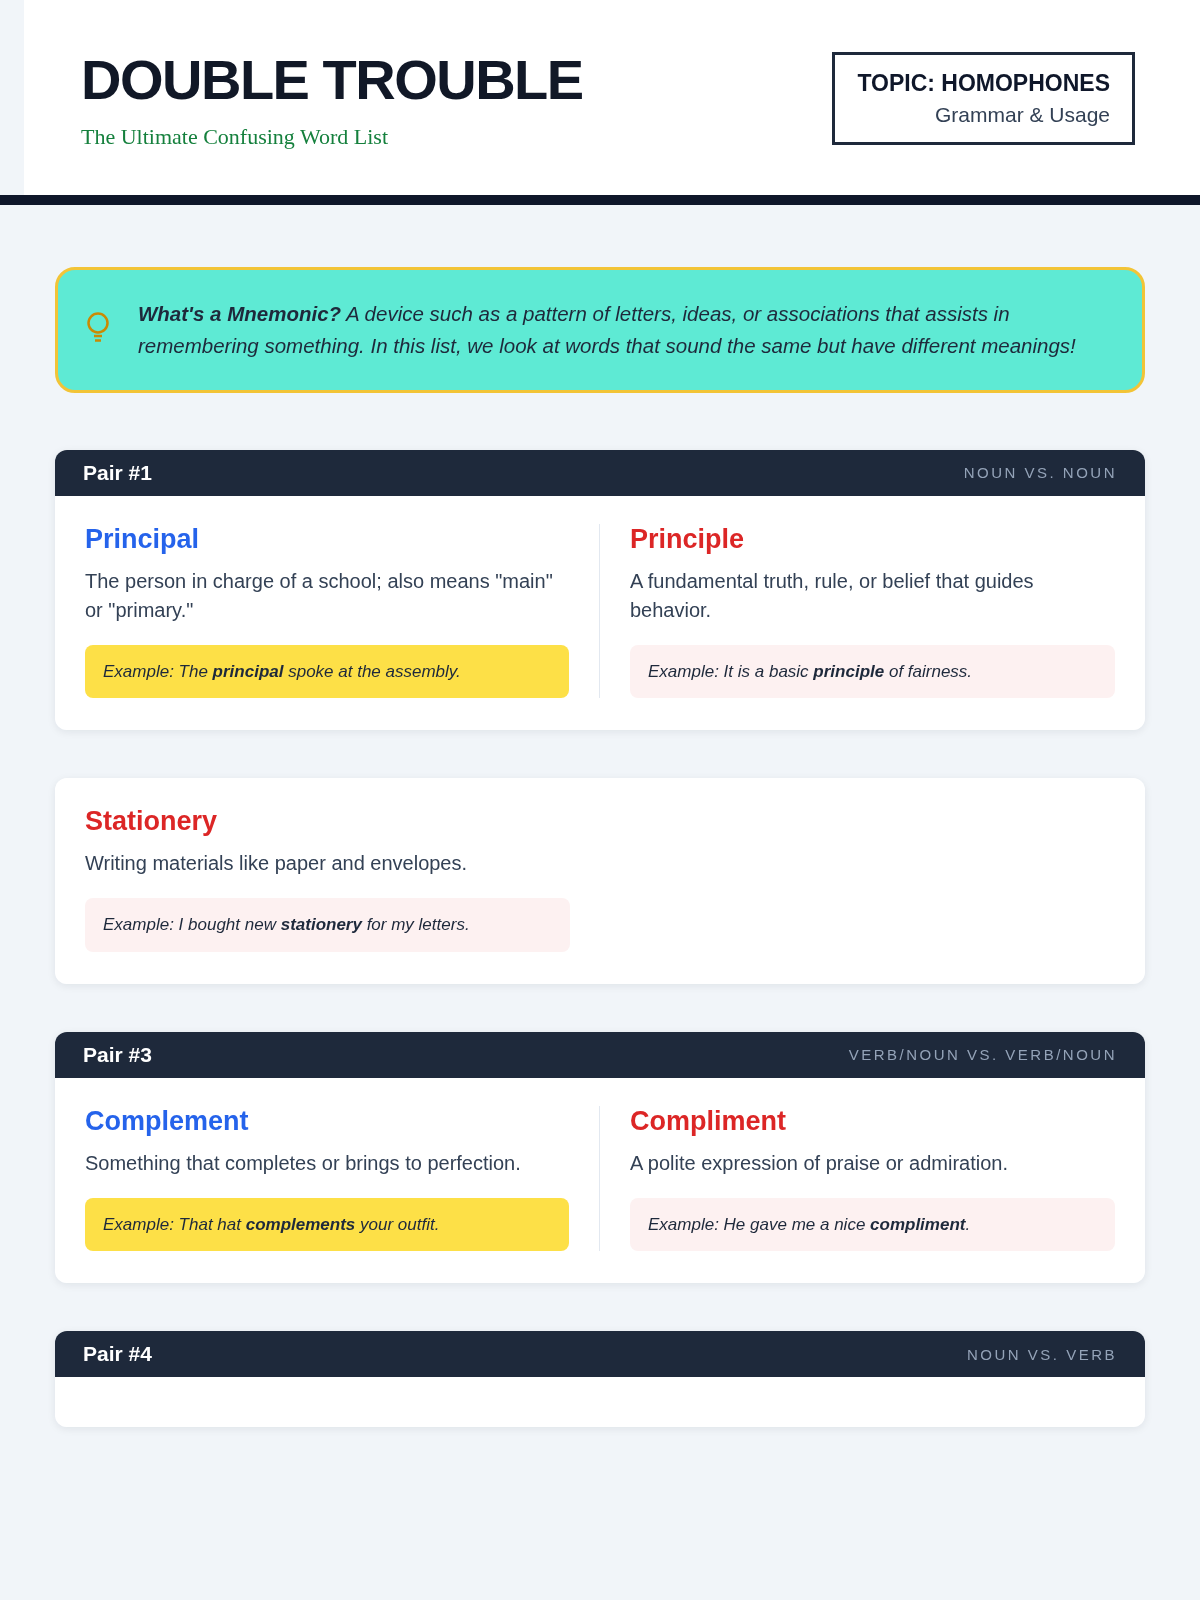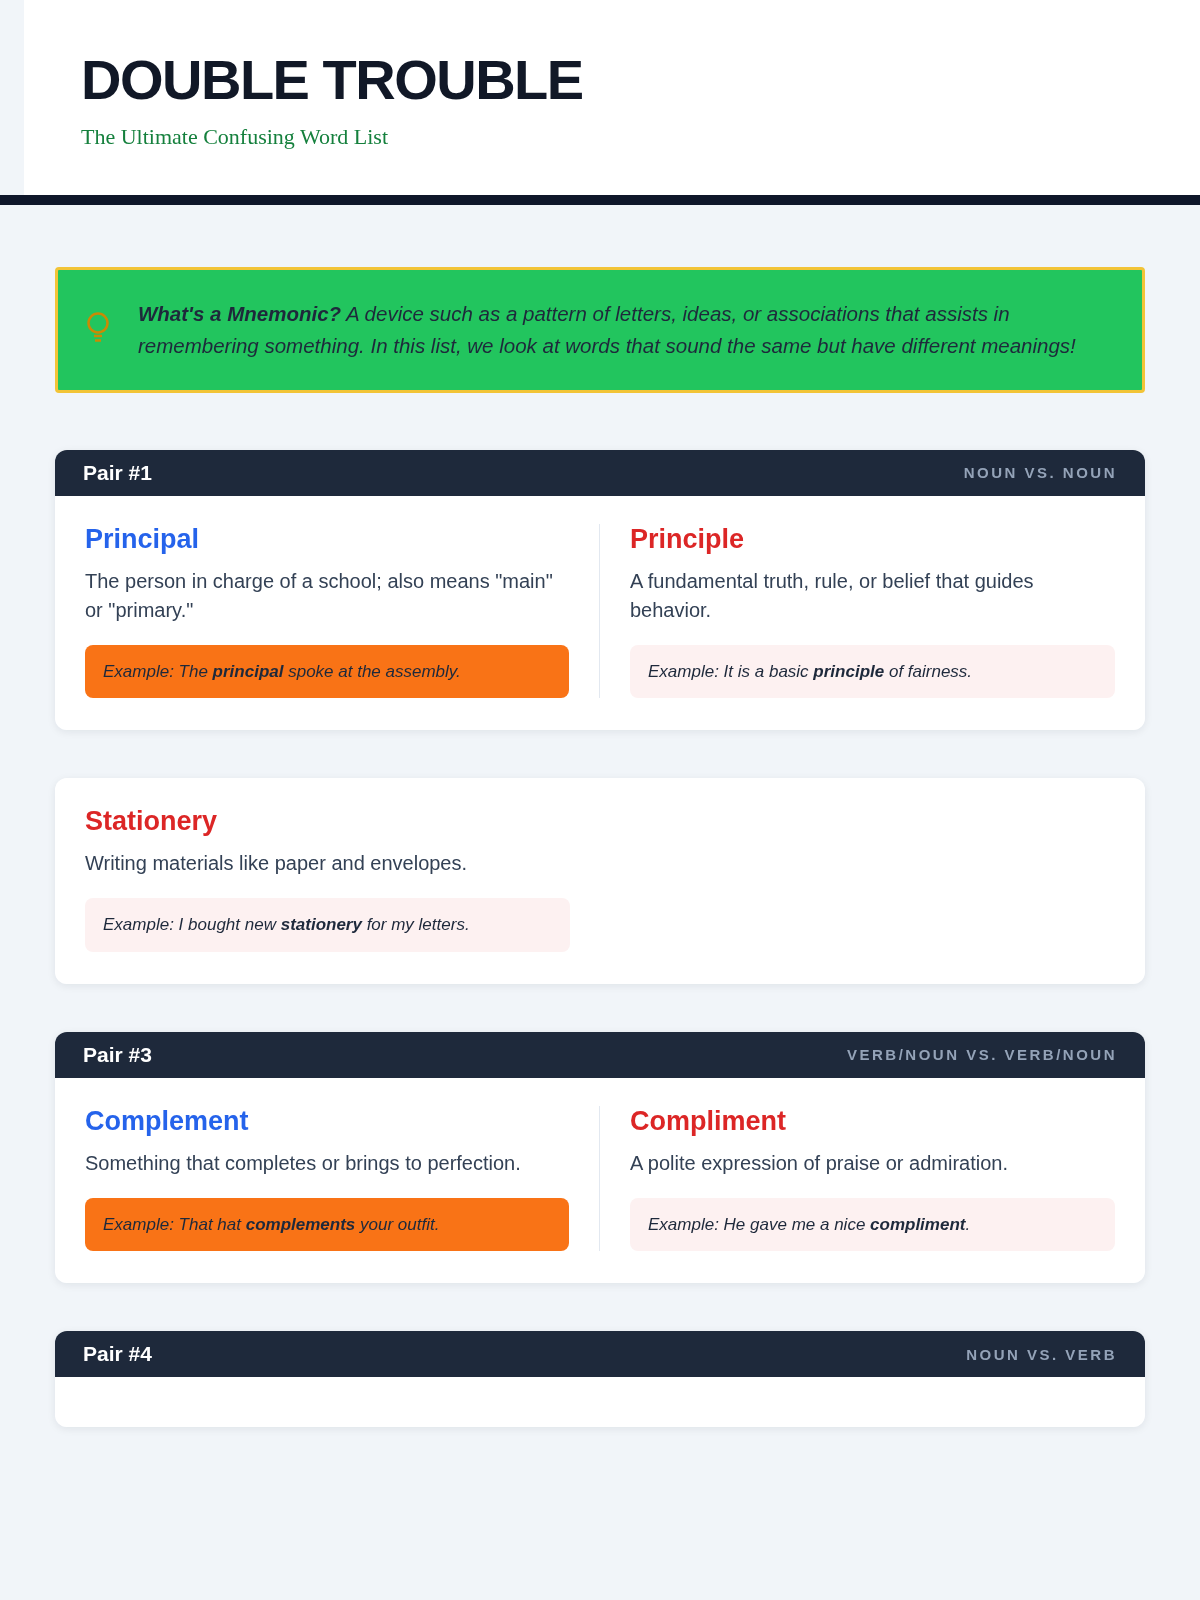--- a/index.html
+++ b/index.html
@@ -55,23 +55,23 @@
     background: #0f172a;
   }
 
   
   .content {
     padding: 62px 55px 0 55px;
   }
 
   
   .mnemonic-box {
-    background: #22c55e;
+    background: #5eead4;
     border: 3px solid #f2c437;
-    border-radius: 4px;
+    border-radius: 20px;
     display: flex;
     align-items: center;
     padding: 28px 34px 28px 0;
     margin-bottom: 57px;
   }
   .mnemonic-icon-wrap {
     width: 80px;
     flex: 0 0 80px;
     display: flex;
     justify-content: center;
@@ -102,21 +102,21 @@
     padding: 0 28px;
   }
   .pair-label {
     color: #ffffff;
     font-size: 21px;
     font-weight: bold;
   }
   .pair-tag {
     color: #94a3b8;
     font-size: 15px;
-    font-weight: bold;
+    font-weight: normal;
     letter-spacing: 2.5px;
     text-transform: uppercase;
     padding-left: 12px;
   }
   .pair-body {
     background: #ffffff;
     display: flex;
     padding: 28px 0 32px 0;
   }
   .pair-col {
@@ -139,35 +139,39 @@
   }
   .example {
     border-radius: 8px;
     padding: 14px 18px;
     font-size: 17px;
     font-style: italic;
     color: #1e293b;
     line-height: 1.5;
   }
   .example .ex-bold { font-weight: bold; }
-  .example.ex-blue { background: #f97316; }
+  .example.ex-blue { background: #fde047; }
   .example.ex-red  { background: #fdf1f1; }
 
   .body-sliver {
     background: #ffffff;
     height: 50px;
   }
 </style>
 </head>
 <body>
 
 <header class="page-header">
   <div class="title-block">
     <h1>DOUBLE TROUBLE</h1>
     <div class="subtitle">The Ultimate Confusing Word List</div>
+  </div>
+  <div class="topic-box">
+    <div class="topic-line1">TOPIC: HOMOPHONES</div>
+    <div class="topic-line2">Grammar &amp; Usage</div>
   </div>
 </header>
 <div class="divider-bar"></div>
 
 <main class="content">
 
   <section class="mnemonic-box">
     <div class="mnemonic-icon-wrap">
       <span>
         <svg width="26" height="34" viewBox="0 0 26 34" fill="none">

